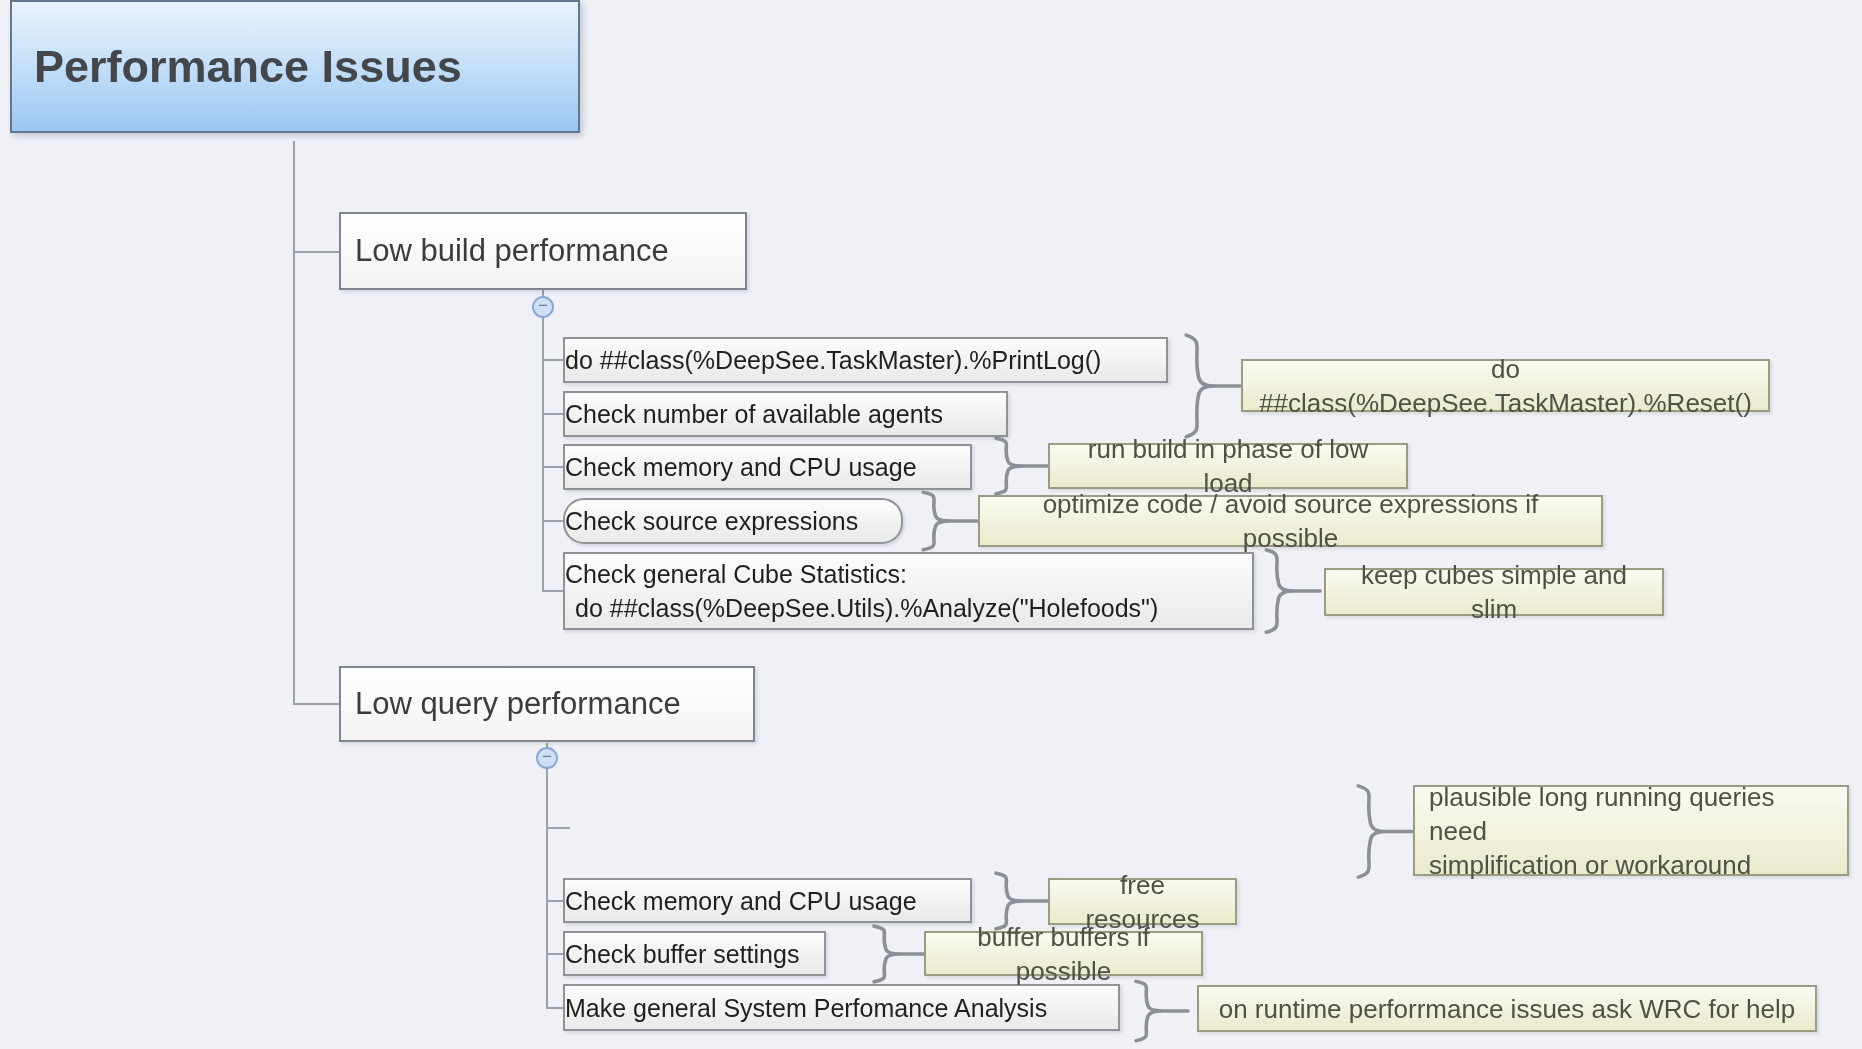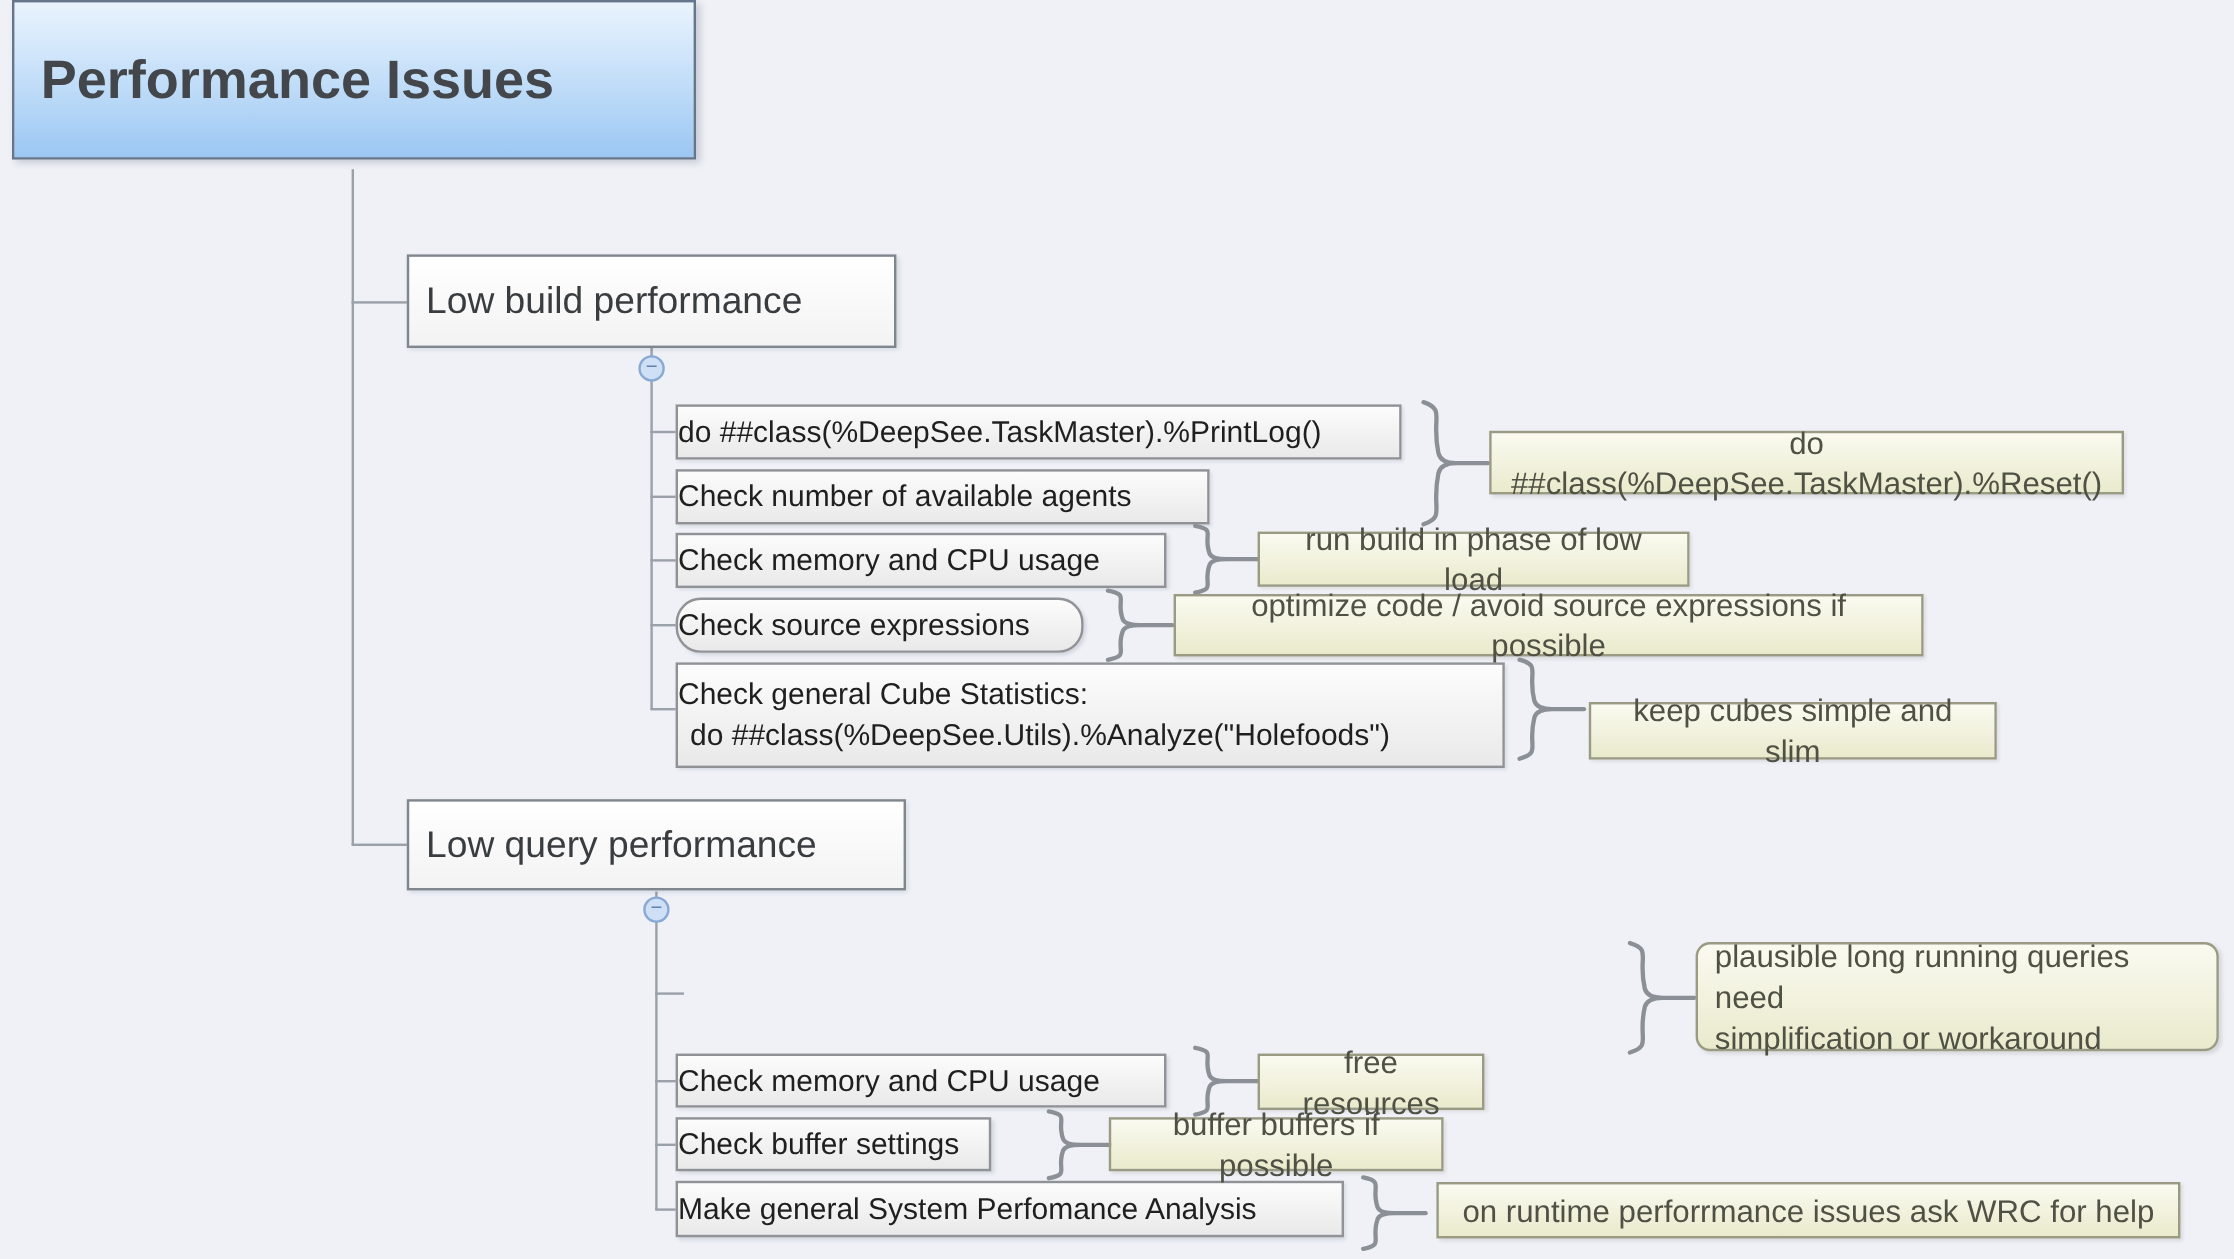--- a/index.html
+++ b/index.html
@@ -78,21 +78,21 @@
   </div>
   <div class="box child-topic" style="left:563px;top:391px;width:445px;height:46px;">
     <span>Check number of available agents</span>
   </div>
   <div class="box child-topic" style="left:563px;top:444px;width:409px;height:46px;">
     <span>Check memory and CPU usage</span>
   </div>
   <div class="box child-topic" style="left:563px;top:498px;width:340px;height:46px;border-radius:21px;">
     <span>Check source expressions</span>
   </div>
-  <div class="box child-topic" style="left:563px;top:552px;width:691px;height:88px;">
+  <div class="box child-topic" style="left:563px;top:552px;width:691px;height:78px;">
     <span>Check general Cube Statistics:</span>
     <span class="indent">do ##class(%DeepSee.Utils).%Analyze("Holefoods")</span>
   </div>
 
   <svg class="brace" style="left:1178px;top:333px;" width="62" height="106" viewBox="0 0 60 100" preserveAspectRatio="none">
     <path d="M8,2 C26,8 14,14 20,42 C22,50 32,50 34,50 C32,50 22,50 20,58 C14,86 26,92 8,98"></path>
     <path d="M34,50 L60,50"></path>
   </svg>
   <div class="box note center" style="left:1241px;top:359px;width:529px;height:53px;">
     <span>do ##class(%DeepSee.TaskMaster).%Reset()</span>
@@ -111,21 +111,21 @@
     <path d="M34,50 L60,50"></path>
   </svg>
   <div class="box note center" style="left:978px;top:495px;width:625px;height:52px;">
     <span>optimize code / avoid source expressions if possible</span>
   </div>
 
   <svg class="brace" style="left:1258px;top:548px;" width="62" height="86" viewBox="0 0 60 100" preserveAspectRatio="none">
     <path d="M8,2 C26,8 14,14 20,42 C22,50 32,50 34,50 C32,50 22,50 20,58 C14,86 26,92 8,98"></path>
     <path d="M34,50 L60,50"></path>
   </svg>
-  <div class="box note center" style="left:1324px;top:568px;width:340px;height:48px;margin-top:17px;">
+  <div class="box note center" style="left:1324px;top:568px;width:340px;height:48px;">
     <span>keep cubes simple and slim</span>
   </div>
 
   <div class="box branch-topic" style="left:339px;top:666px;width:416px;height:76px;">
     <span>Low query performance</span>
   </div>
   <div class="collapse" style="left:536px;top:747px;">
     <span>−</span>
   </div>
 
@@ -136,21 +136,21 @@
     <span>Check buffer settings</span>
   </div>
   <div class="box child-topic" style="left:563px;top:984px;width:557px;height:47px;">
     <span>Make general System Perfomance Analysis</span>
   </div>
 
   <svg class="brace" style="left:1350px;top:784px;" width="62" height="95" viewBox="0 0 60 100" preserveAspectRatio="none">
     <path d="M8,2 C26,8 14,14 20,42 C22,50 32,50 34,50 C32,50 22,50 20,58 C14,86 26,92 8,98"></path>
     <path d="M34,50 L60,50"></path>
   </svg>
-  <div class="box note" style="left:1413px;top:785px;width:436px;height:91px;border-radius:12px;">
+  <div class="box note" style="left:1413px;top:785px;width:436px;height:91px;">
     <span>plausible long running queries need</span>
     <span>simplification or workaround</span>
   </div>
 
   <svg class="brace" style="left:988px;top:872px;" width="60" height="58" viewBox="0 0 60 100" preserveAspectRatio="none">
     <path d="M8,2 C26,8 14,14 20,42 C22,50 32,50 34,50 C32,50 22,50 20,58 C14,86 26,92 8,98"></path>
     <path d="M34,50 L60,50"></path>
   </svg>
   <div class="box note center" style="left:1048px;top:878px;width:189px;height:47px;">
     <span>free resources</span>

